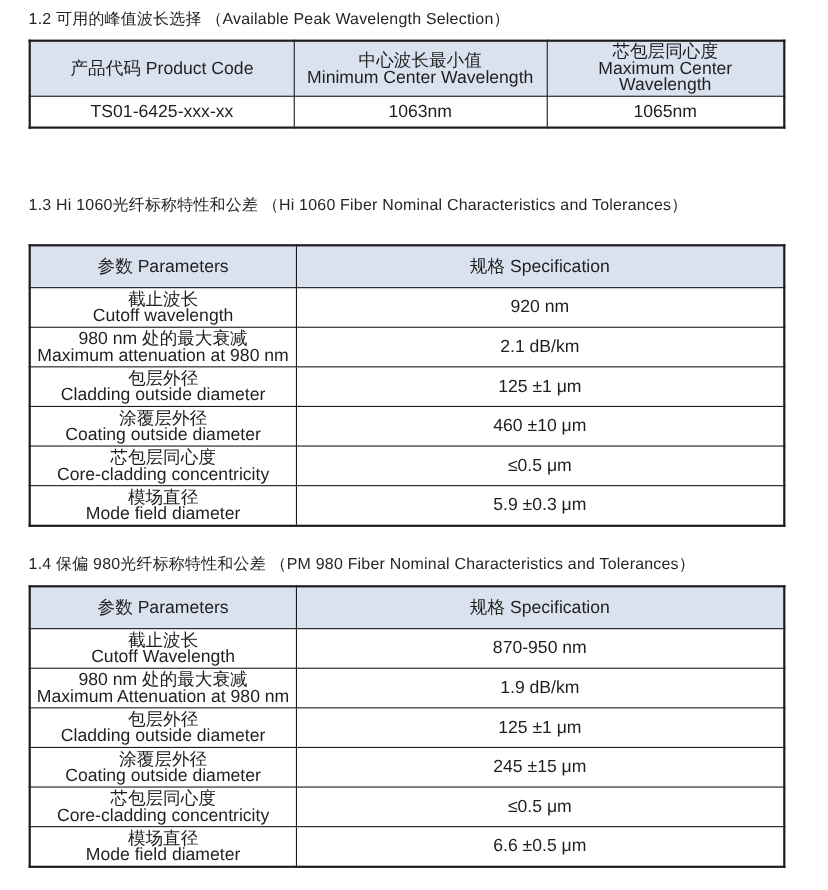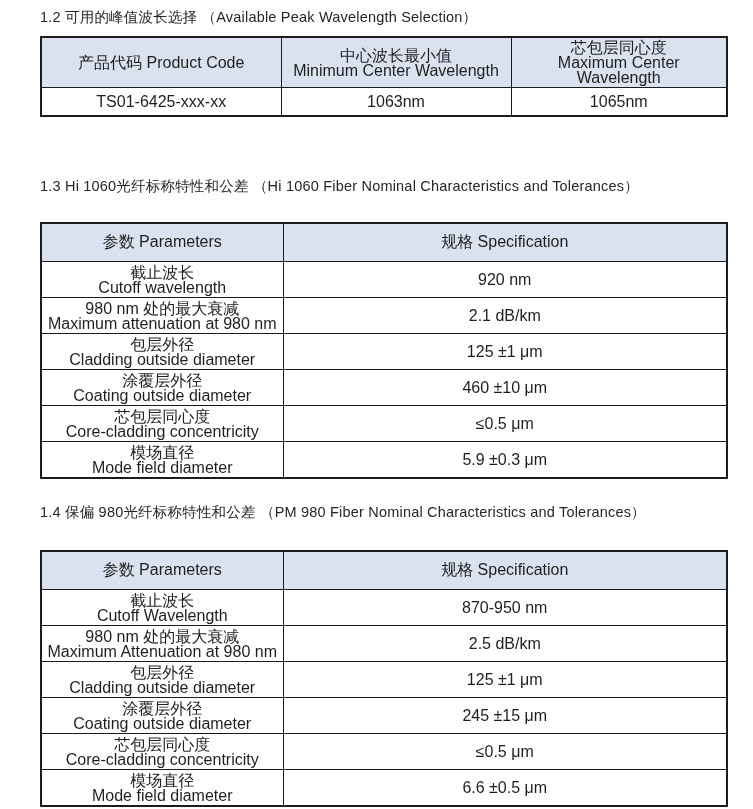--- a/index.html
+++ b/index.html
@@ -11,33 +11,33 @@
     width: 753px;
     height: 809px;
     font-family: "Liberation Sans", "DejaVu Sans", sans-serif;
     color: #1f1f1f;
     overflow: hidden;
   }
   .page {
     box-sizing: border-box;
     width: 753px;
     height: 623px;
-    padding: 6px 32px 0 40px;
+    padding: 6px 32px 0 26px;
   }
   .section-heading {
     font-size: 14.5px;
     font-weight: 400;
     color: #262626;
     margin: 0;
     letter-spacing: 0.2px;
     white-space: nowrap;
   }
   .heading-1 { margin-top: 2px; margin-bottom: 9px; }
   .heading-2 { margin-top: 60px; margin-bottom: 26px; }
-  .heading-3 { margin-top: 24px; margin-bottom: 28px; }
+  .heading-3 { margin-top: 24px; margin-bottom: 10px; }
 
   table.spec {
     width: 686px;
     border-collapse: collapse;
     table-layout: fixed;
     font-size: 16px;
     color: #1f1f1f;
   }
   table.spec, table.spec td, table.spec th {
     border: 1px solid #1c1c1c;
@@ -188,21 +188,21 @@
           <div class="param-zh">截止波长</div>
           <div class="param-en">Cutoff Wavelength</div>
         </td>
         <td>870-950 nm</td>
       </tr>
       <tr>
         <td>
           <div class="param-zh">980 nm 处的最大衰减</div>
           <div class="param-en">Maximum Attenuation at 980 nm</div>
         </td>
-        <td>2.5 dB/km</td>
+        <td>1.9 dB/km</td>
       </tr>
       <tr>
         <td>
           <div class="param-zh">包层外径</div>
           <div class="param-en">Cladding outside diameter</div>
         </td>
         <td>125 ±1 μm</td>
       </tr>
       <tr>
         <td>

